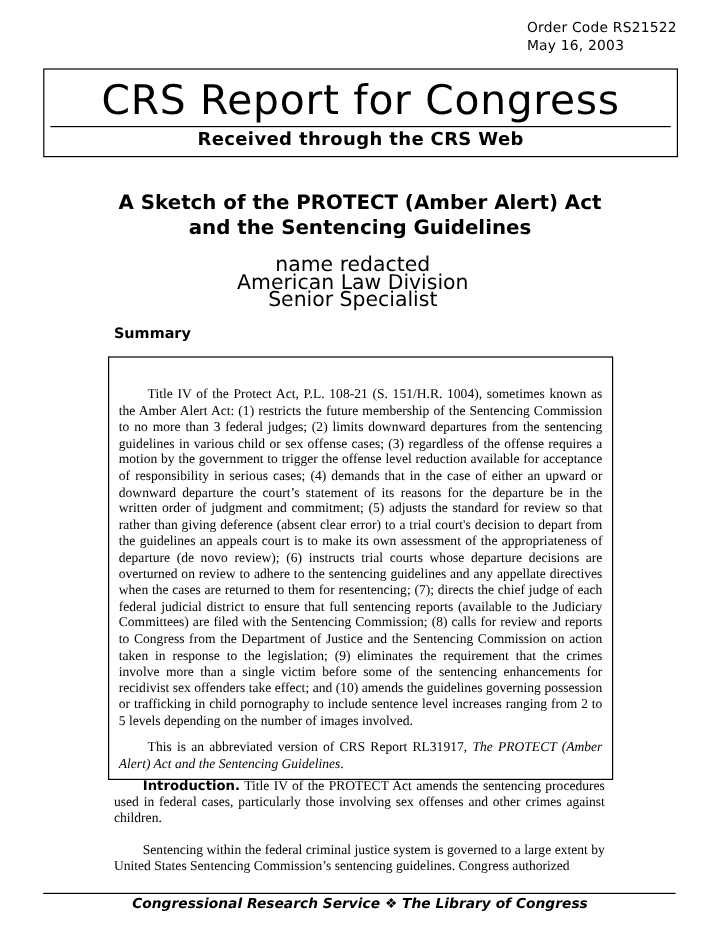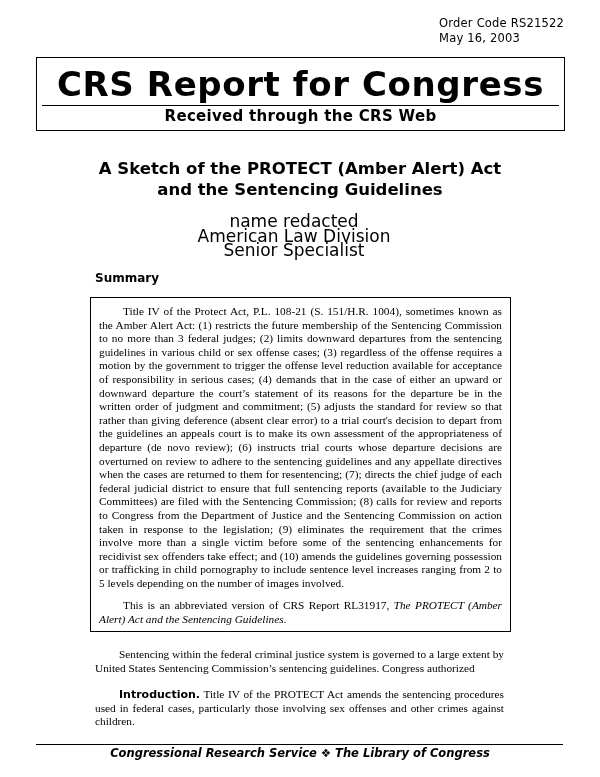--- a/index.html
+++ b/index.html
@@ -3,29 +3,29 @@
   <meta charset="utf-8">
   <style>
     html, body { margin: 0; padding: 0; background: #ffffff; }
     body { width: 600px; height: 777px; position: relative; overflow: hidden; color: #000; }
     .sans { font-family: "DejaVu Sans", "Liberation Sans", sans-serif; }
     .serif { font-family: "Liberation Serif", "DejaVu Serif", serif; }
 
     #order-block { position: absolute; right: 36px; top: 16px; text-align: left; font-size: 11.5px; line-height: 15px; letter-spacing: 0.2px; }
 
     #masthead { position: absolute; left: 36px; top: 57px; width: 527px; height: 72px; border: 1px solid #000; }
-    #masthead-title { position: absolute; left: 0; right: 0; top: 6px; text-align: center; font-size: 34px; font-weight: bold; line-height: 40px; letter-spacing: 0.6px; }
+    #masthead-title { position: absolute; left: 0; right: 0; top: 6px; text-align: center; font-size: 34px; font-weight: normal; line-height: 40px; letter-spacing: 0.6px; }
     #masthead-rule { position: absolute; left: 5px; right: 5px; top: 47px; border-top: 1px solid #000; }
     #masthead-sub { position: absolute; left: 0; right: 0; top: 49px; text-align: center; font-size: 15px; line-height: 18px; letter-spacing: 0.3px; font-weight: bold; }
 
     #doc-title { position: absolute; left: 0; right: 0; top: 158px; text-align: center; font-weight: bold; font-size: 16.5px; line-height: 21px; }
     #author-block { position: absolute; left: 0; right: 12px; top: 214px; text-align: center; font-size: 17px; line-height: 14.5px; }
     #summary-heading { position: absolute; left: 95px; top: 270px; font-weight: bold; font-size: 12px; line-height: 16px; }
 
-    #summary-box { position: absolute; left: 90px; top: 297px; width: 403px; height: 318px; border: 1px solid #000; padding: 7px 8px 8px 8px; }
+    #summary-box { position: absolute; left: 90px; top: 297px; width: 403px; height: 318px; border: 1px solid #000; padding: 25px 8px 8px 8px; }
     .para { font-size: 11.3px; line-height: 13.6px; text-align: justify; margin: 0; text-indent: 24px; }
     .para + .para { margin-top: 9px; }
 
     #body-text { position: absolute; left: 95px; width: 409px; top: 648px; }
     #body-text .para + .para { margin-top: 13px; }
     .lead-in { font-family: "DejaVu Sans", "Liberation Sans", sans-serif; font-weight: bold; font-size: 11px; }
 
     #footer-rule { position: absolute; left: 36px; width: 527px; top: 744px; border-top: 1px solid #000; }
     #footer-text { position: absolute; left: 0; right: 0; top: 746px; text-align: center; font-size: 11.5px; font-weight: bold; font-style: italic; }
   </style>
@@ -55,18 +55,18 @@
 </div>
 
 <div id="summary-heading" class="sans">Summary</div>
 
 <div id="summary-box" class="serif">
   <p class="para">Title IV of the Protect Act, P.L. 108-21 (S. 151/H.R. 1004), sometimes known as the Amber Alert Act: (1) restricts the future membership of the Sentencing Commission to no more than 3 federal judges; (2) limits downward departures from the sentencing guidelines in various child or sex offense cases; (3) regardless of the offense requires a motion by the government to trigger the offense level reduction available for acceptance of responsibility in serious cases; (4) demands that in the case of either an upward or downward departure the court’s statement of its reasons for the departure be in the written order of judgment and commitment; (5) adjusts the standard for review so that rather than giving deference (absent clear error) to a trial court's decision to depart from the guidelines an appeals court is to make its own assessment of the appropriateness of departure (de novo review); (6) instructs trial courts whose departure decisions are overturned on review to adhere to the sentencing guidelines and any appellate directives when the cases are returned to them for resentencing; (7); directs the chief judge of each federal judicial district to ensure that full sentencing reports (available to the Judiciary Committees) are filed with the Sentencing Commission; (8) calls for review and reports to Congress from the Department of Justice and the Sentencing Commission on action taken in response to the legislation; (9) eliminates the requirement that the crimes involve more than a single victim before some of the sentencing enhancements for recidivist sex offenders take effect; and (10) amends the guidelines governing possession or trafficking in child pornography to include sentence level increases ranging from 2 to 5 levels depending on the number of images involved.</p>
   <p class="para"><span>This is an abbreviated version of CRS Report RL31917, </span><i>The PROTECT (Amber Alert) Act and the Sentencing Guidelines</i><span>.</span></p>
 </div>
 
 <div id="body-text" class="serif">
+  <p class="para"><span class="lead-in">Introduction.</span><span>  Title IV of the PROTECT Act amends the sentencing procedures used in federal cases, particularly those involving sex offenses and other crimes against children.</span></p>
   <p class="para">Sentencing within the federal criminal justice system is governed to a large extent by United States Sentencing Commission’s sentencing guidelines.  Congress authorized</p>
-  <p class="para"><span class="lead-in">Introduction.</span><span>  Title IV of the PROTECT Act amends the sentencing procedures used in federal cases, particularly those involving sex offenses and other crimes against children.</span></p>
 </div>
 
 <div id="footer-rule"></div>
 <div id="footer-text" class="sans">Congressional Research Service ❖ The Library of Congress</div>
 
 </body></html>

